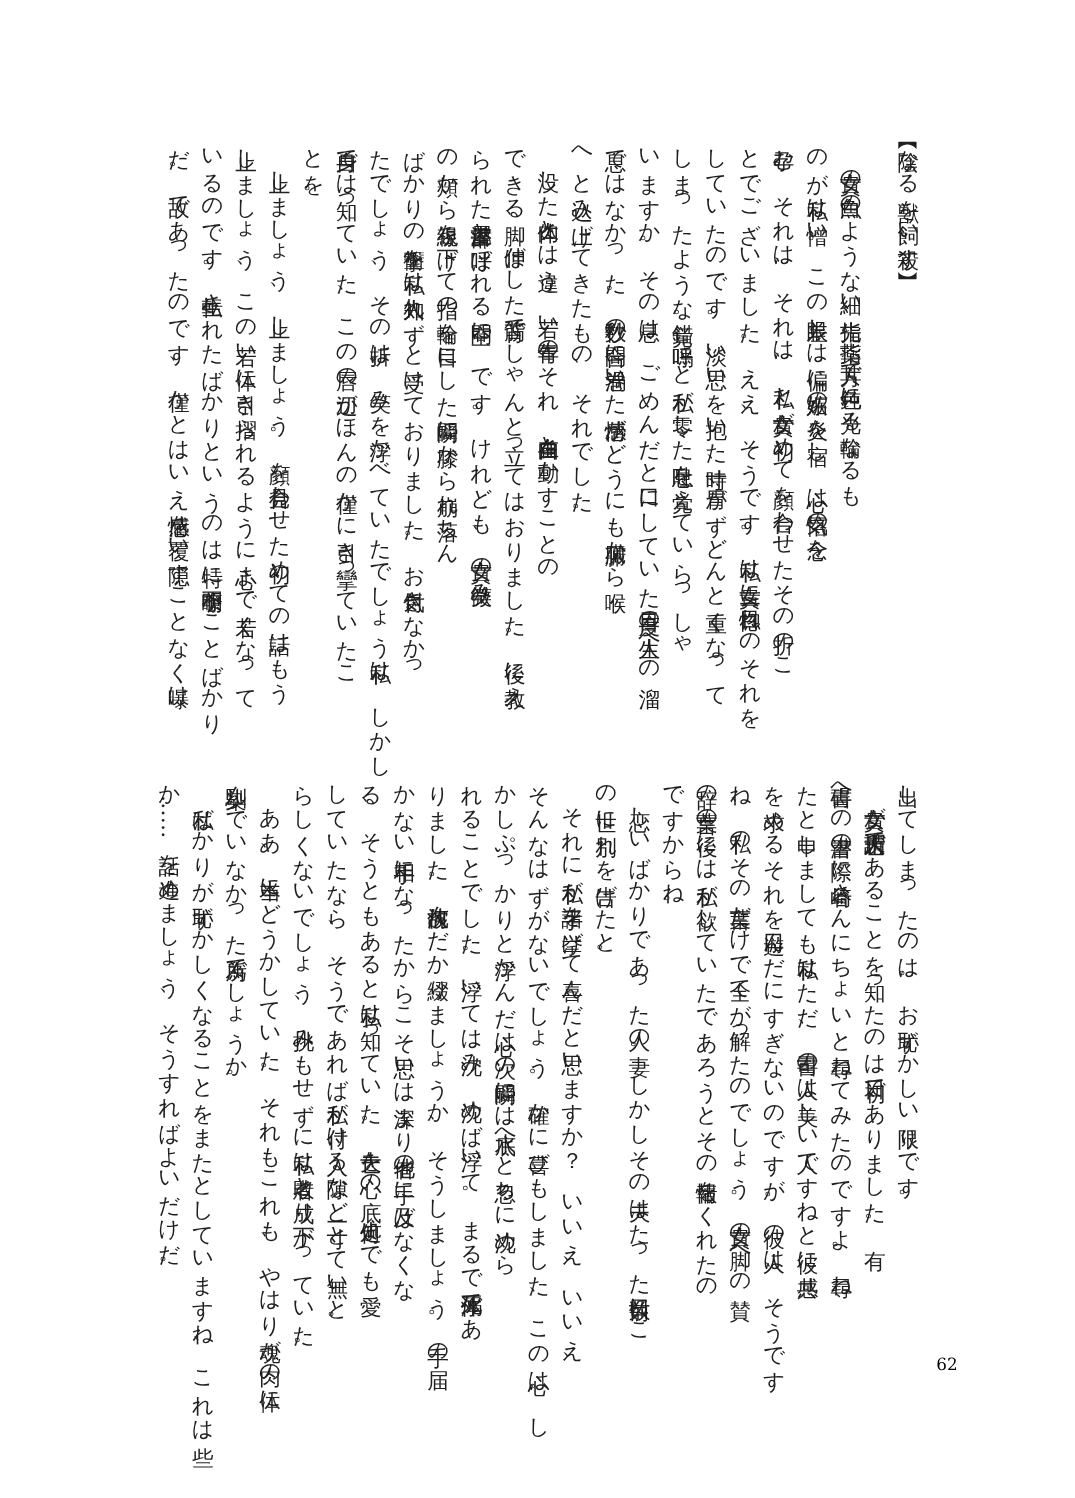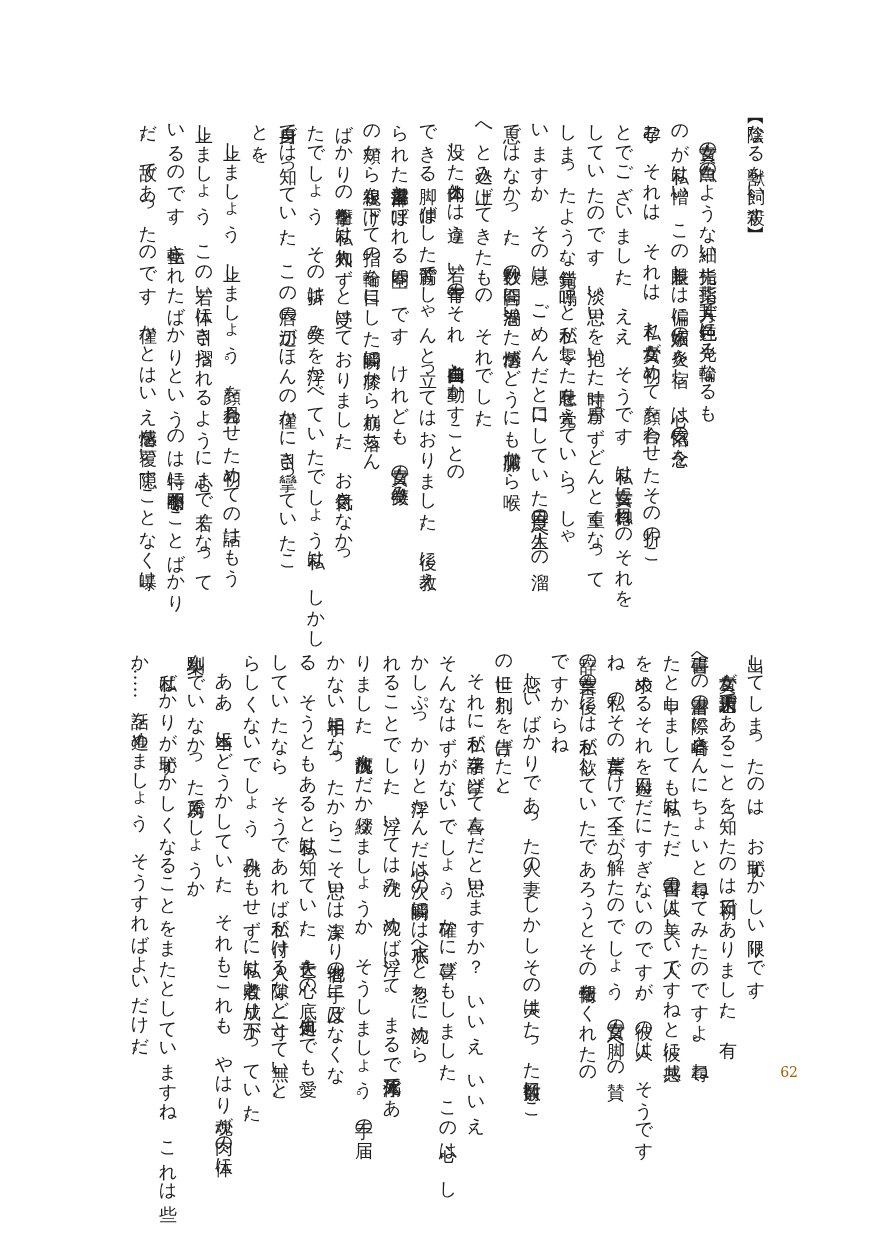--- a/index.html
+++ b/index.html
@@ -33,24 +33,24 @@
     height: 100%;
   }
   .tline.indent {
     padding-top: 18px;   
   }
   .tline.title-line {
     margin-left: 20px;   
   }
   .page-number {
     position: absolute;
-    top: 1064px;
+    top: 1130px;
     right: 98px;
     font-size: 14px;
-    color: #a16207;
+    color: #000000;
     font-family: "DejaVu Serif", "Liberation Serif", serif;
   }
 </style>
 </head>
 <body>
 
 <div class="page">
 
   <div class="dan dan-top">
       <div class="tline title-line">【陰なる獣を飼い殺す】</div>

